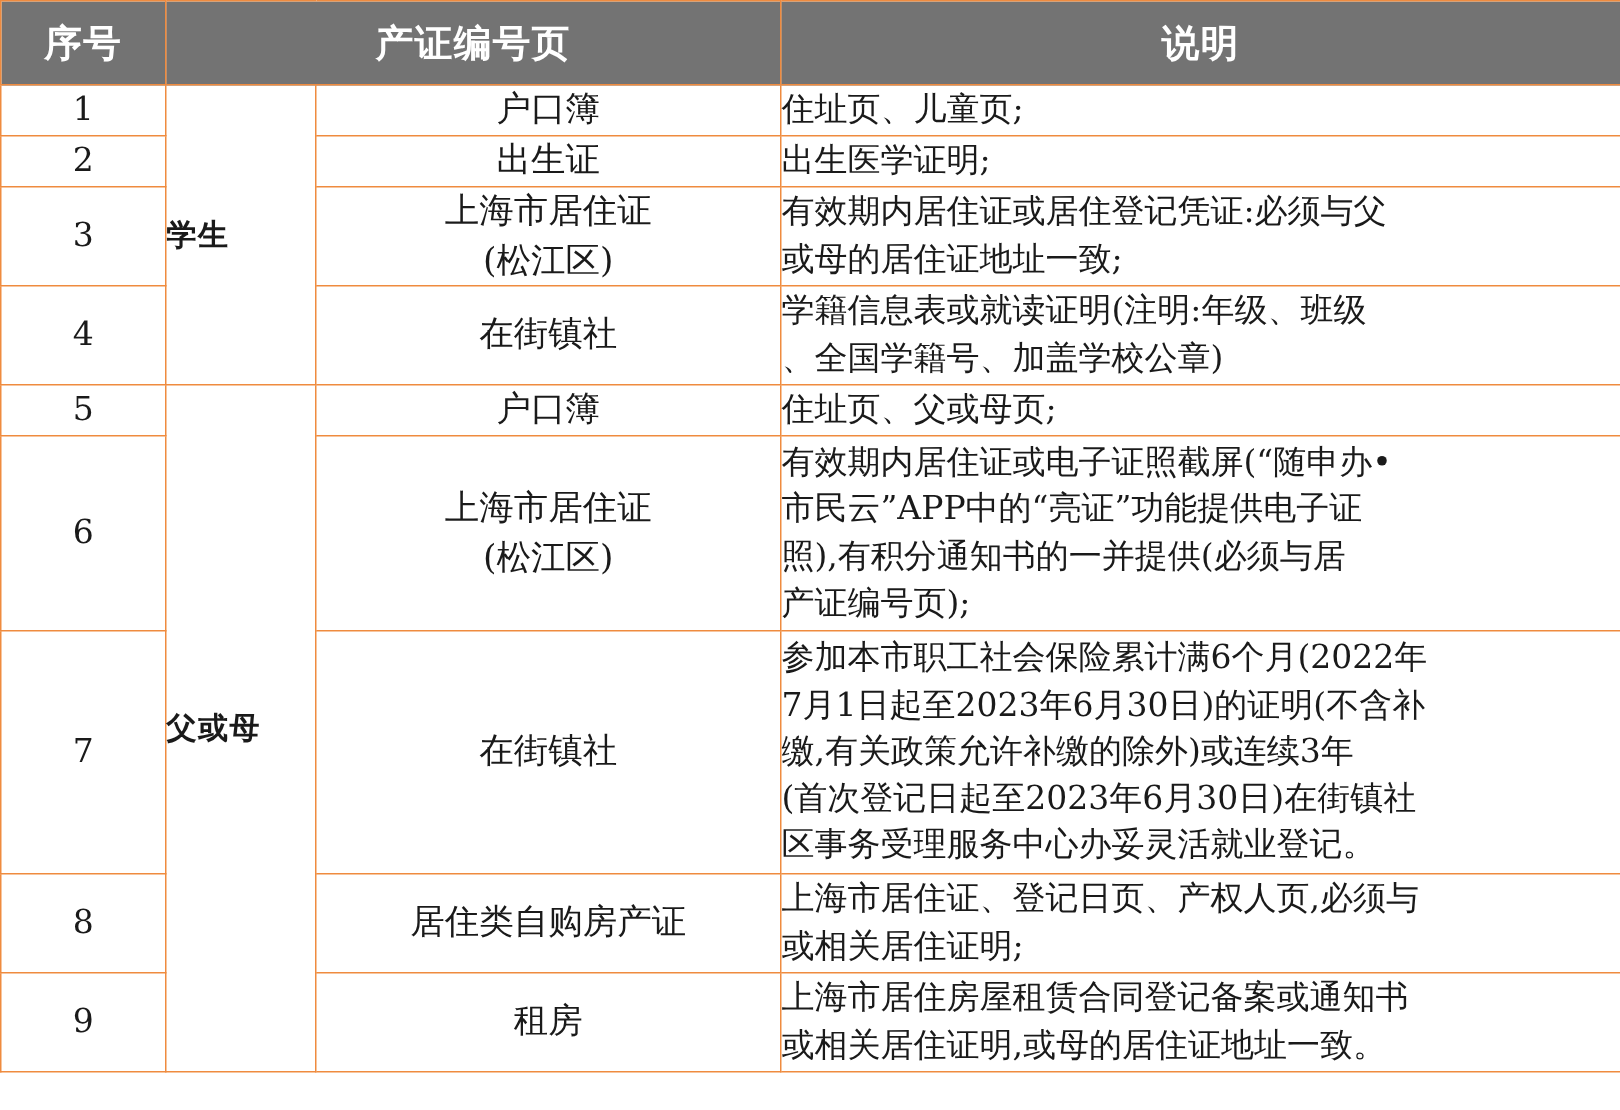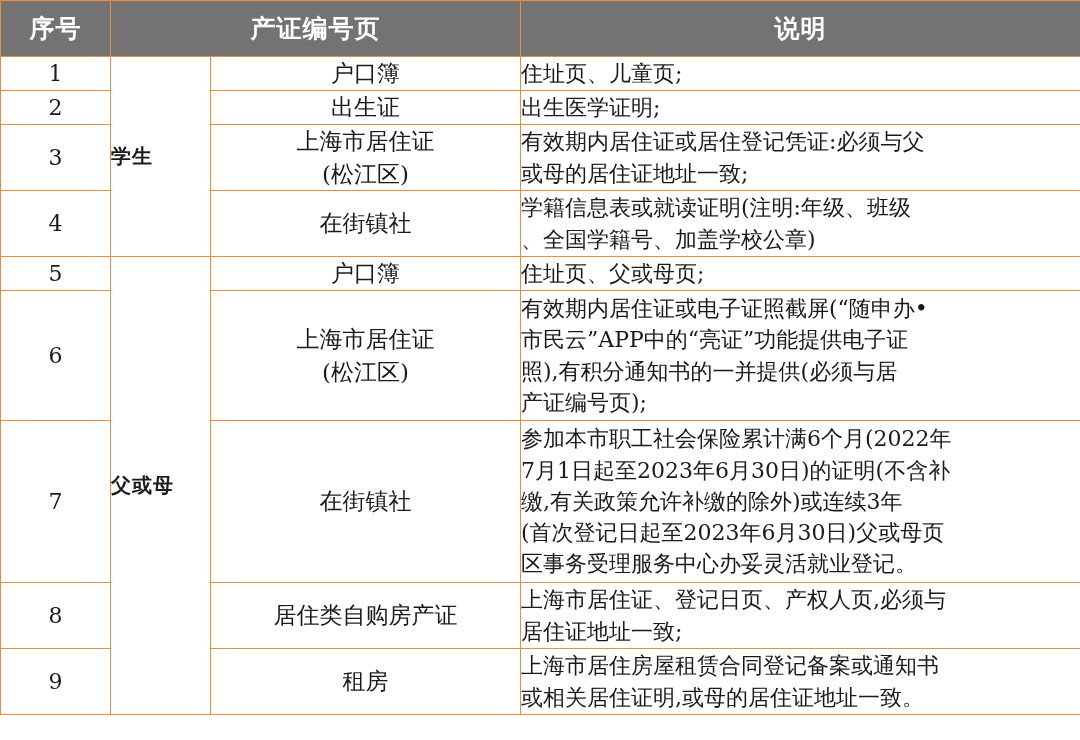--- a/index.html
+++ b/index.html
@@ -161,33 +161,33 @@
 
     <tr style="height:162px;">
       <td class="cell-no">7</td>
       <td class="cell-mat">
         <span class="mat-line">在街镇社</span>
       </td>
       <td class="cell-desc">
         <span class="desc-line">参加本市职工社会保险累计满6个月(2022年</span>
         <span class="desc-line">7月1日起至2023年6月30日)的证明(不含补</span>
         <span class="desc-line">缴,有关政策允许补缴的除外)或连续3年</span>
-        <span class="desc-line">(首次登记日起至2023年6月30日)父或母页</span>
+        <span class="desc-line">(首次登记日起至2023年6月30日)在街镇社</span>
         <span class="desc-line">区事务受理服务中心办妥灵活就业登记。</span>
       </td>
     </tr>
 
     <tr style="height:66px;">
       <td class="cell-no">8</td>
       <td class="cell-mat">
         <span class="mat-line">居住类自购房产证</span>
       </td>
       <td class="cell-desc">
         <span class="desc-line">上海市居住证、登记日页、产权人页,必须与</span>
-        <span class="desc-line">居住证地址一致;</span>
+        <span class="desc-line">或相关居住证明;</span>
       </td>
     </tr>
 
     <tr style="height:66px;">
       <td class="cell-no">9</td>
       <td class="cell-mat">
         <span class="mat-line">租房</span>
       </td>
       <td class="cell-desc">
         <span class="desc-line">上海市居住房屋租赁合同登记备案或通知书</span>

